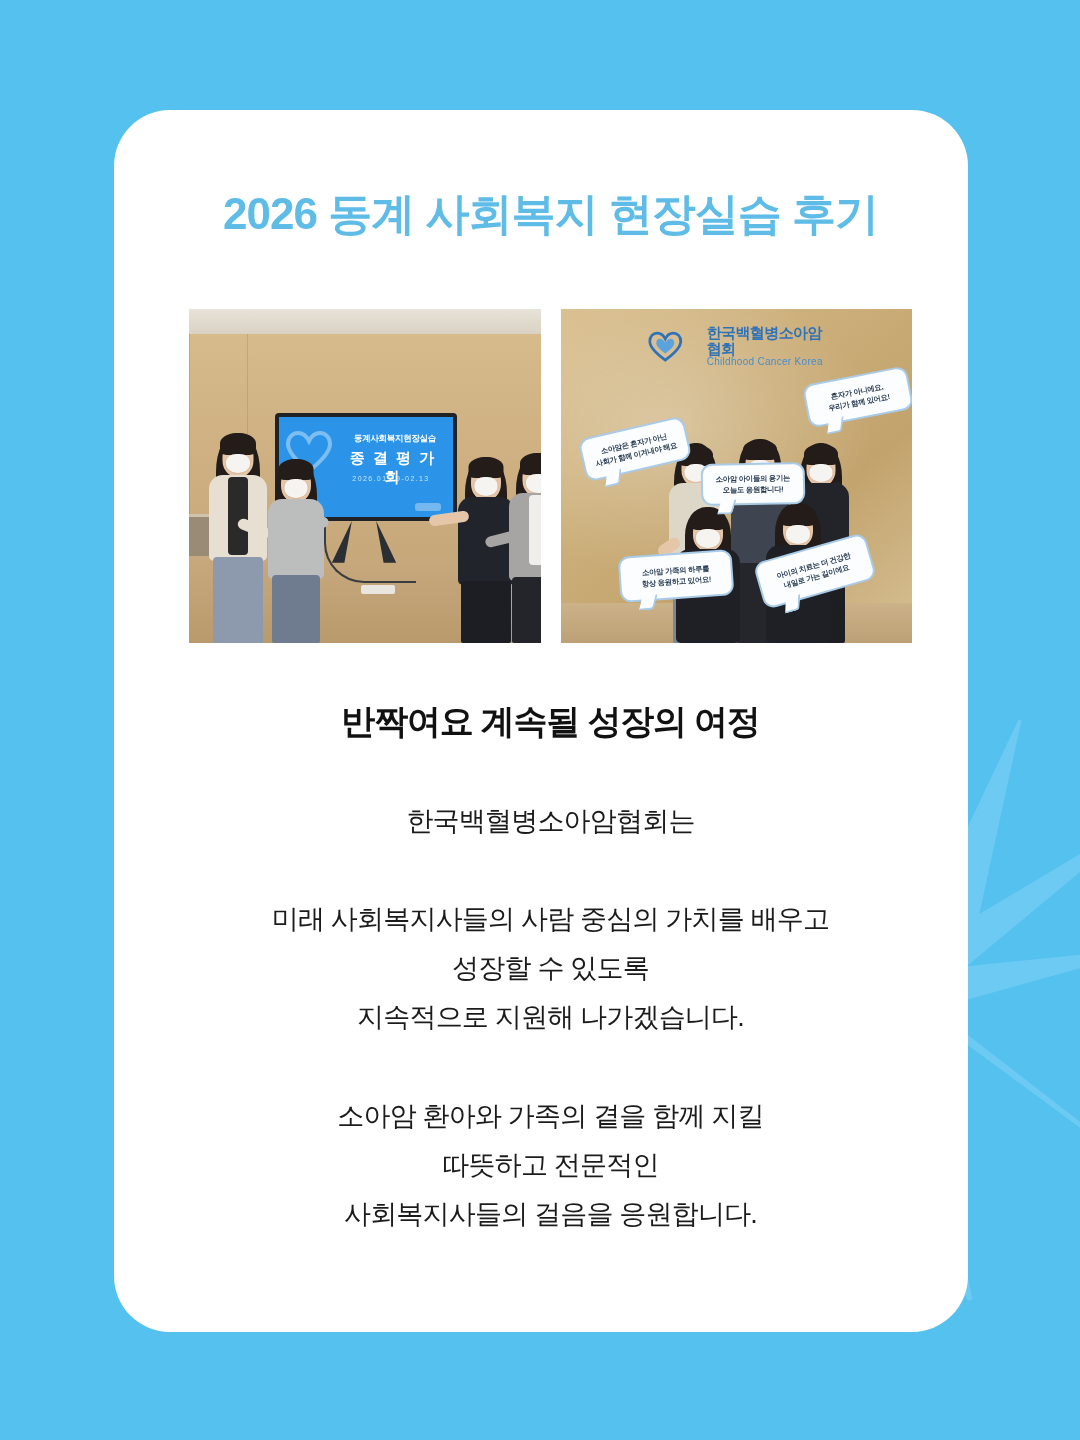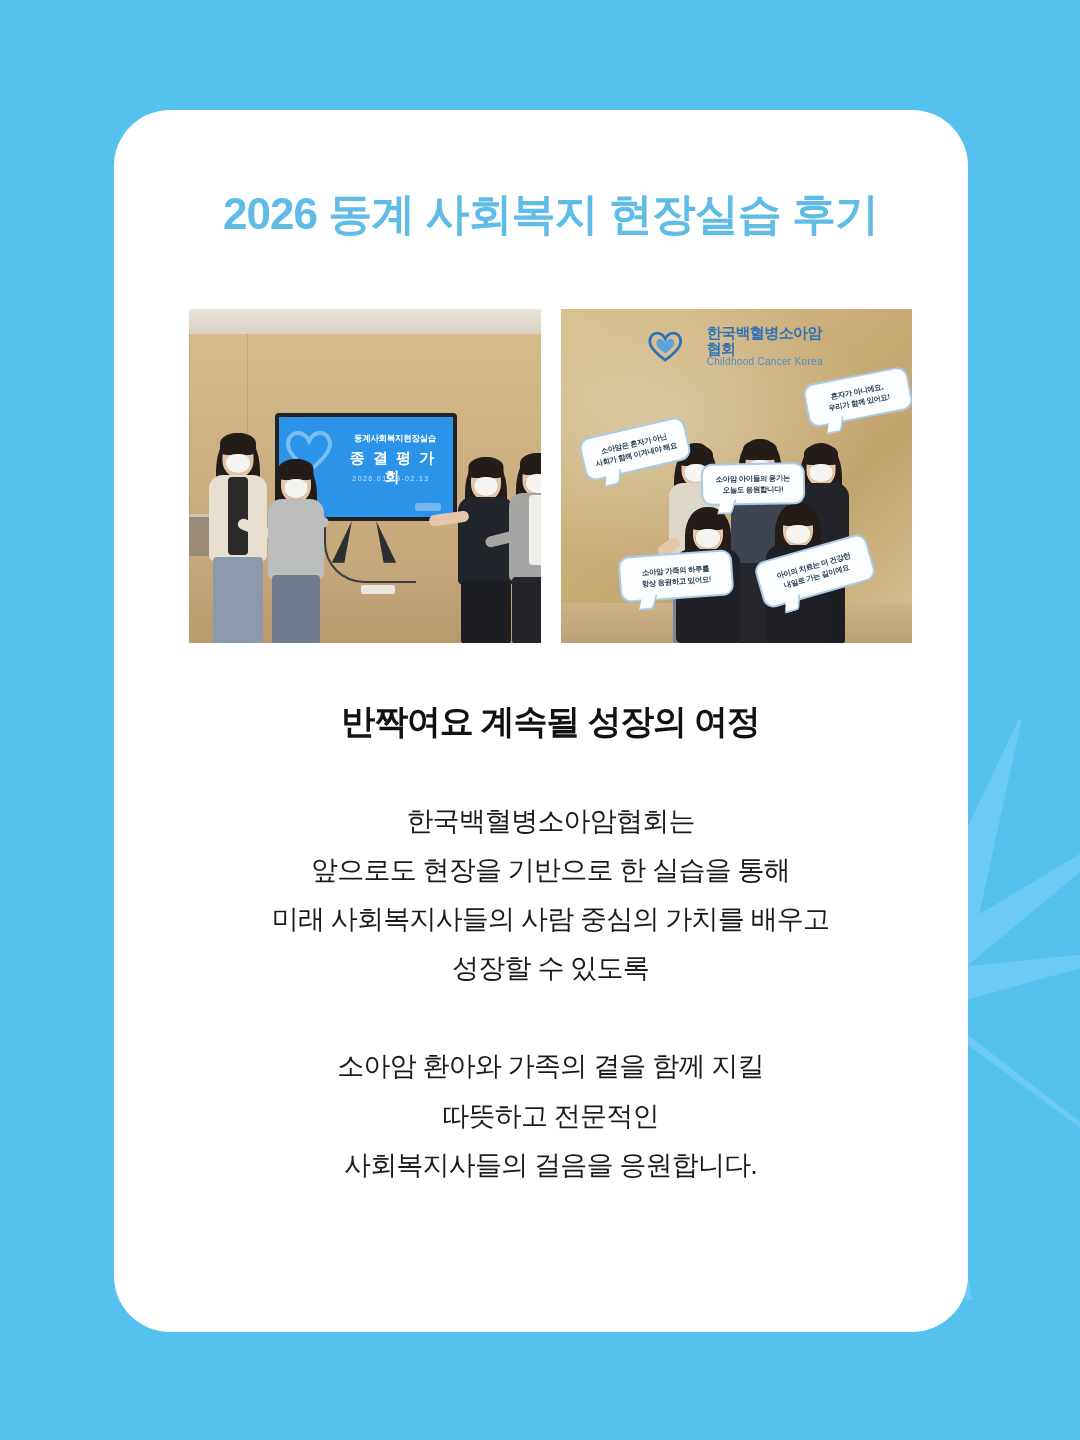--- a/index.html
+++ b/index.html
@@ -501,23 +501,24 @@
           </span>
         </div>
       </div>
     </div>
 
     <h2 class="subheading">반짝여요 계속될 성장의 여정</h2>
 
     <div class="body-text">
       <p>
         <span>한국백혈병소아암협회는</span><br>
-        <span>앞으로도 현장을 기반으로 한 실습을 통해</span><br>
+        <br>
         <span>미래 사회복지사들의 사람 중심의 가치를 배우고</span><br>
         <span>성장할 수 있도록</span><br>
+        <span>지속적으로 지원해 나가겠습니다.</span>
       </p>
       <p>
         <span>소아암 환아와 가족의 곁을 함께 지킬</span><br>
         <span>따뜻하고 전문적인</span><br>
         <span>사회복지사들의 걸음을 응원합니다.</span>
       </p>
     </div>
 
   </div>
 </div>

